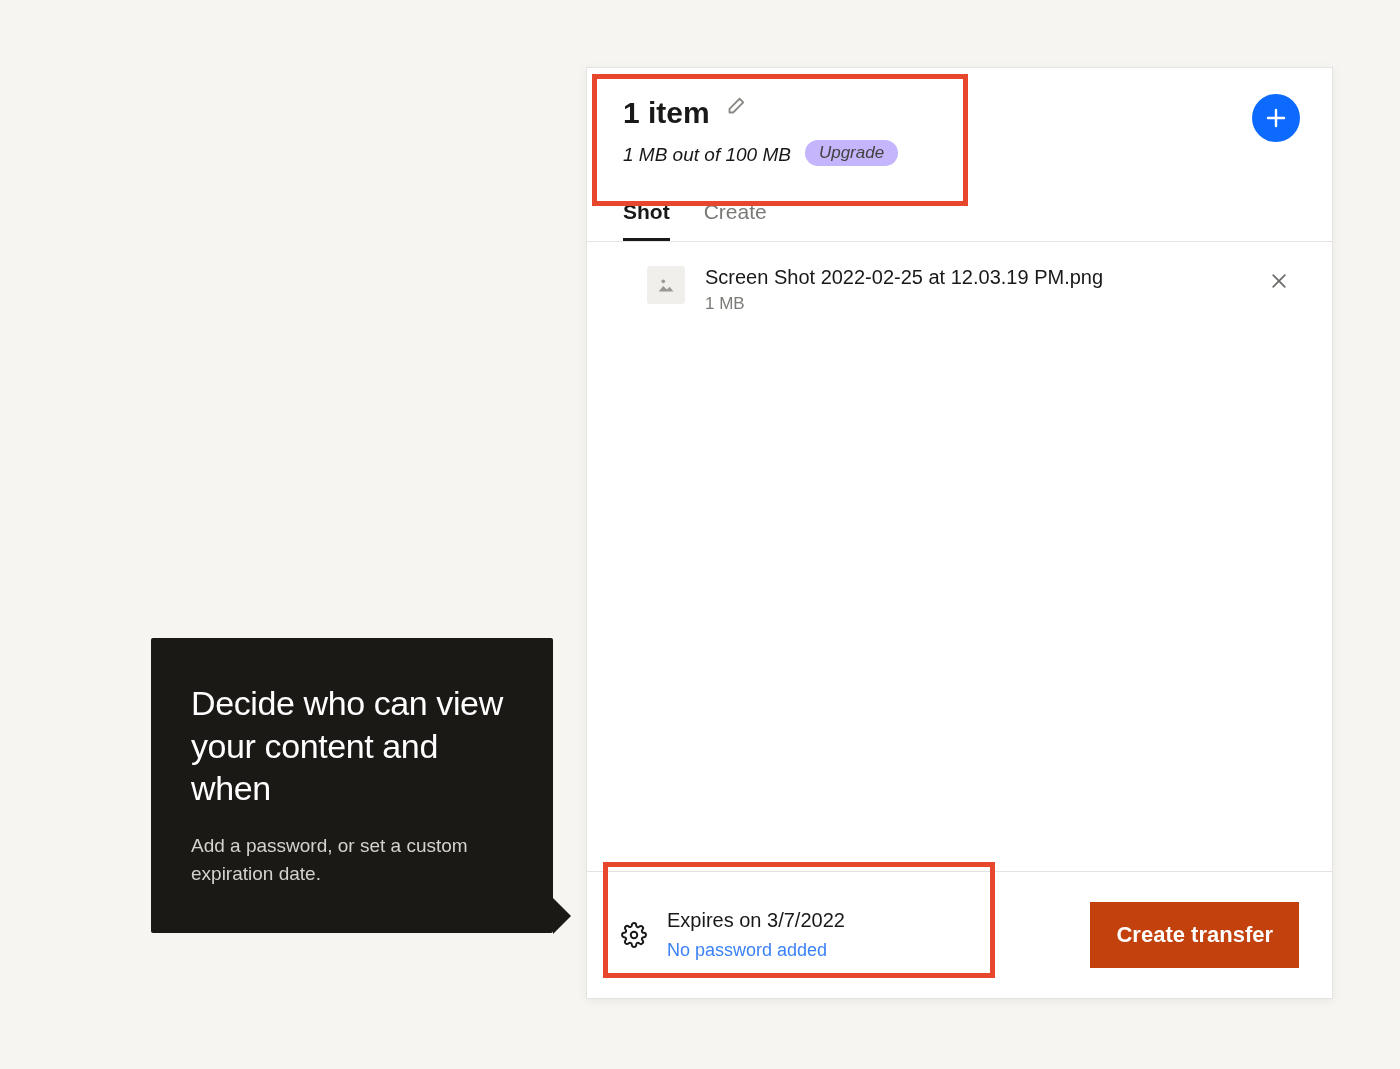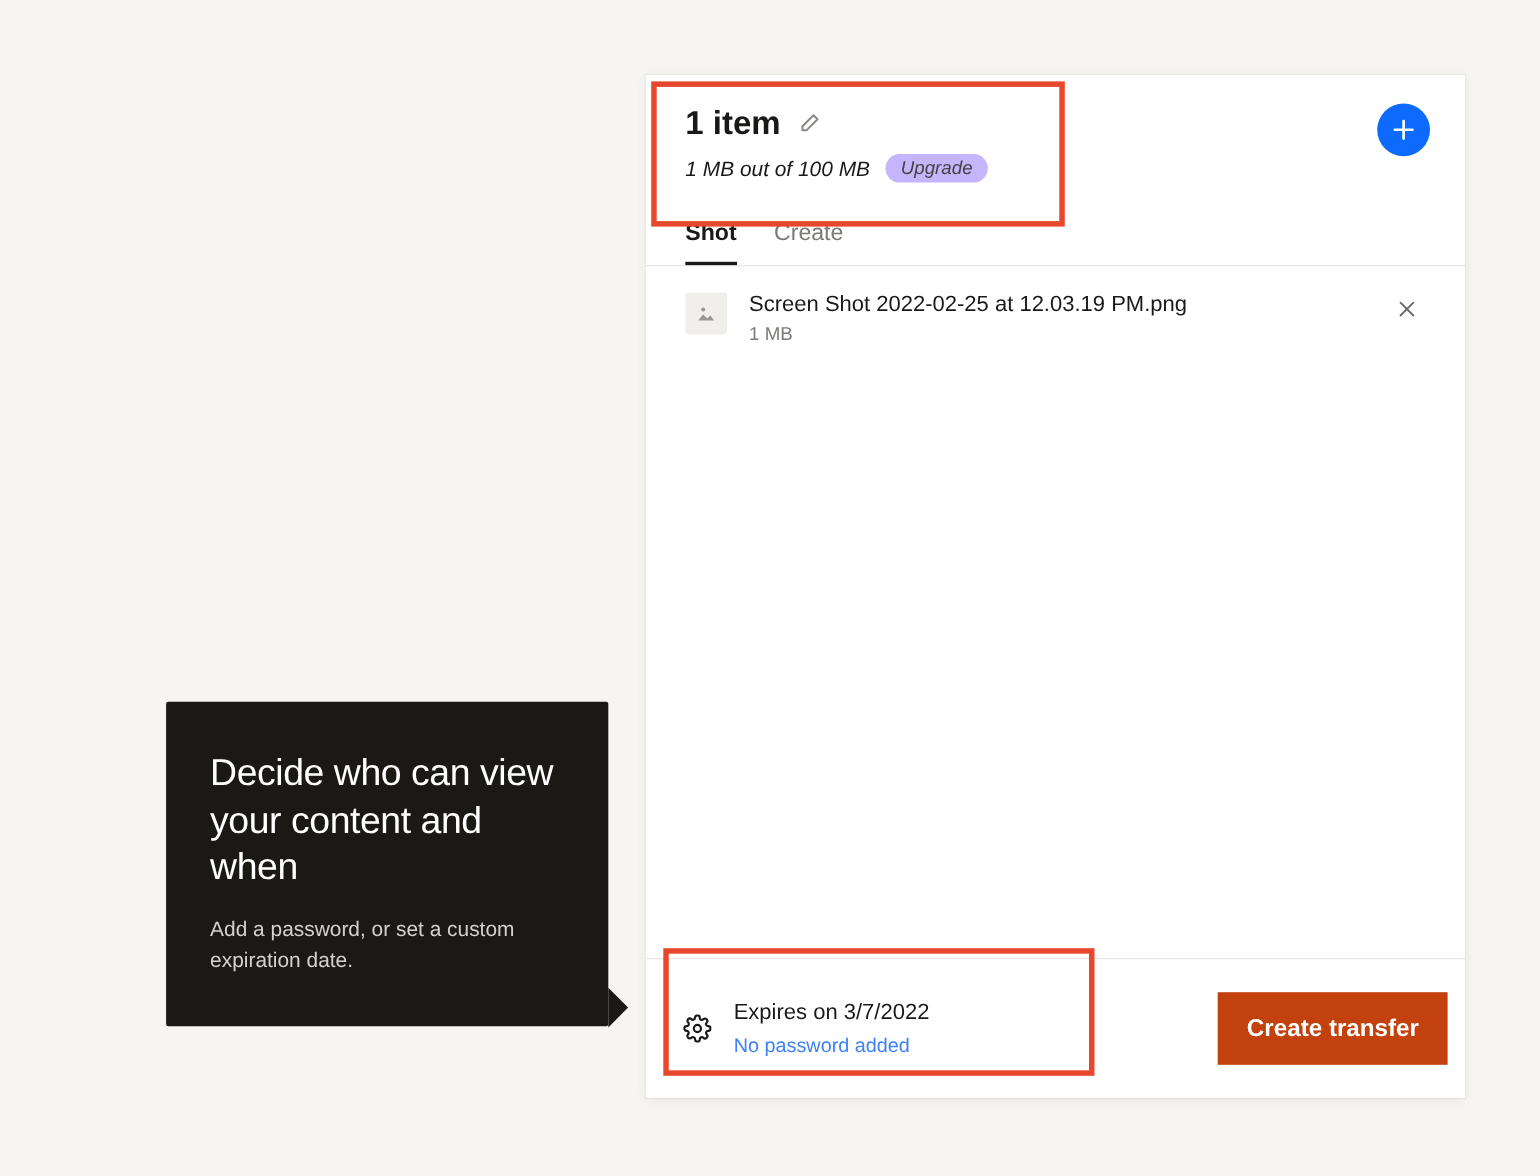--- a/index.html
+++ b/index.html
@@ -57,21 +57,21 @@
       display: flex;
       flex-direction: column;
     }
 
     .modal-header {
       padding: 28px 36px 16px 36px;
       position: relative;
     }
     .title-row {
       display: flex;
-      align-items: center;
+      align-items: flex-start;
       gap: 14px;
     }
     .title-row h1 {
       font-size: 30px;
       font-weight: 700;
       color: #1a1918;
     }
     .edit-icon svg { display:block; }
     .size-row {
       margin-top: 10px;
@@ -129,20 +129,21 @@
     }
     .tab.active {
       color: #1a1918;
       font-weight: 600;
       border-bottom: 3px solid #1a1918;
     }
 
     .file-list {
       flex: 1;
       padding: 22px 36px 0 36px;
+      margin-left: 24px;
     }
     .file-row {
       display: flex;
       align-items: flex-start;
       gap: 20px;
     }
     .file-thumb {
       width: 38px;
       height: 38px;
       background: #f0efec;
@@ -159,21 +160,21 @@
     .file-remove {
       width: 34px; height: 34px;
       display:flex; align-items:center; justify-content:center;
       cursor:pointer;
       color:#6b6966;
     }
     .file-remove svg { display:block; }
 
     .modal-footer {
       border-top: 1px solid #e5e3df;
-      padding: 30px 16px 30px 34px;
+      padding: 30px 33px 30px 34px;
       display: flex;
       align-items: center;
       justify-content: space-between;
       gap: 20px;
     }
     .footer-left {
       display: flex;
       align-items: center;
       gap: 20px;
     }

